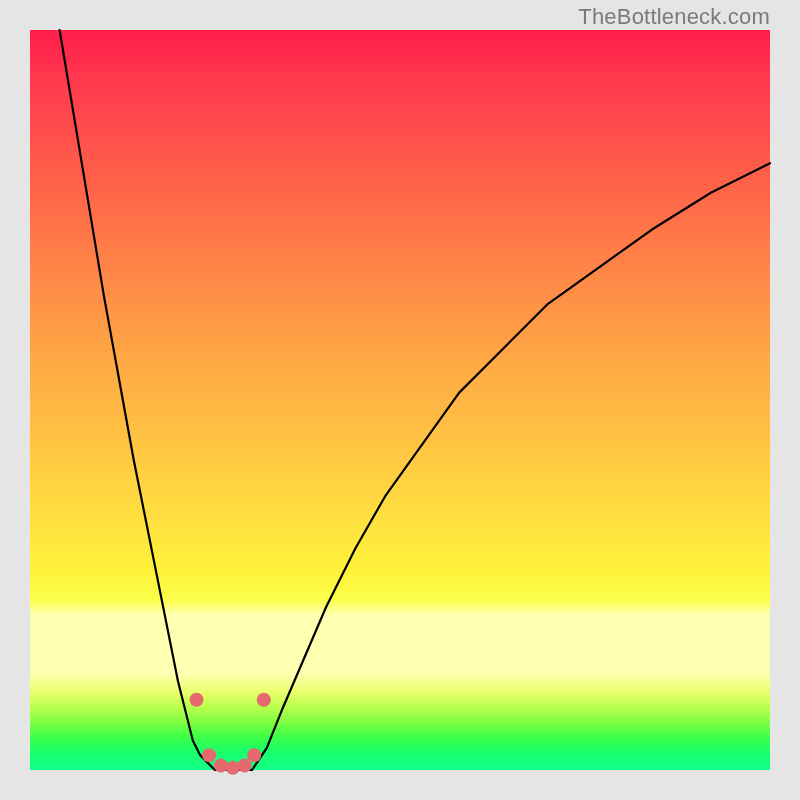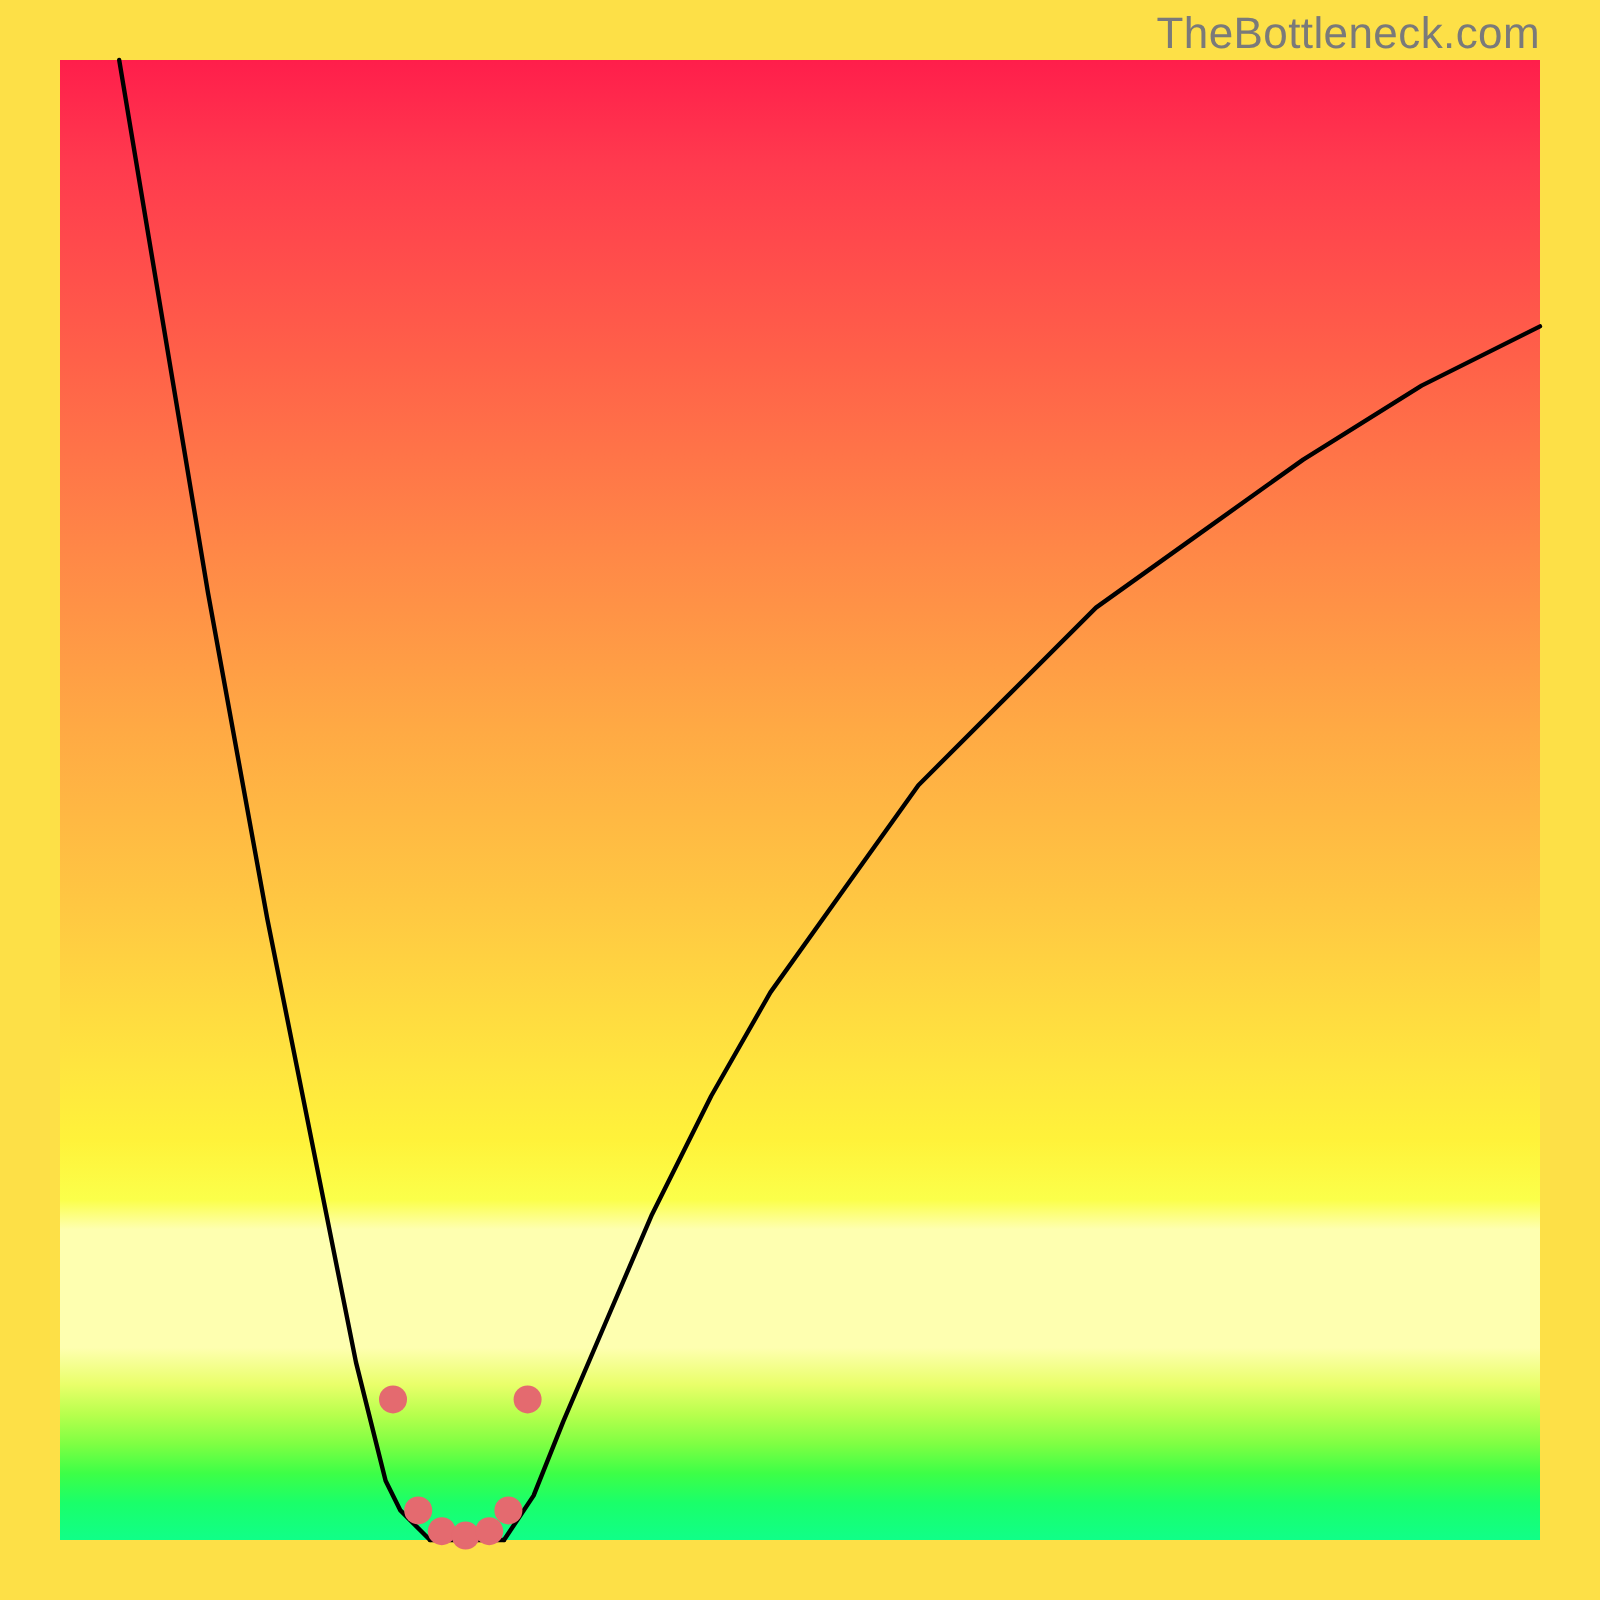--- a/index.html
+++ b/index.html
@@ -7,21 +7,21 @@
     padding: 0;
     width: 800px;
     height: 800px;
     overflow: hidden;
     background: #000;
     font-family: Arial, Helvetica, sans-serif;
   }
   .frame {
     position: absolute;
     inset: 0;
-    background: #fde047;
+    background: #e5e5e5;
   }
   .plot {
     position: absolute;
     left: 30px;
     top: 30px;
     width: 740px;
     height: 740px;
     
     background: linear-gradient(
       to bottom,

